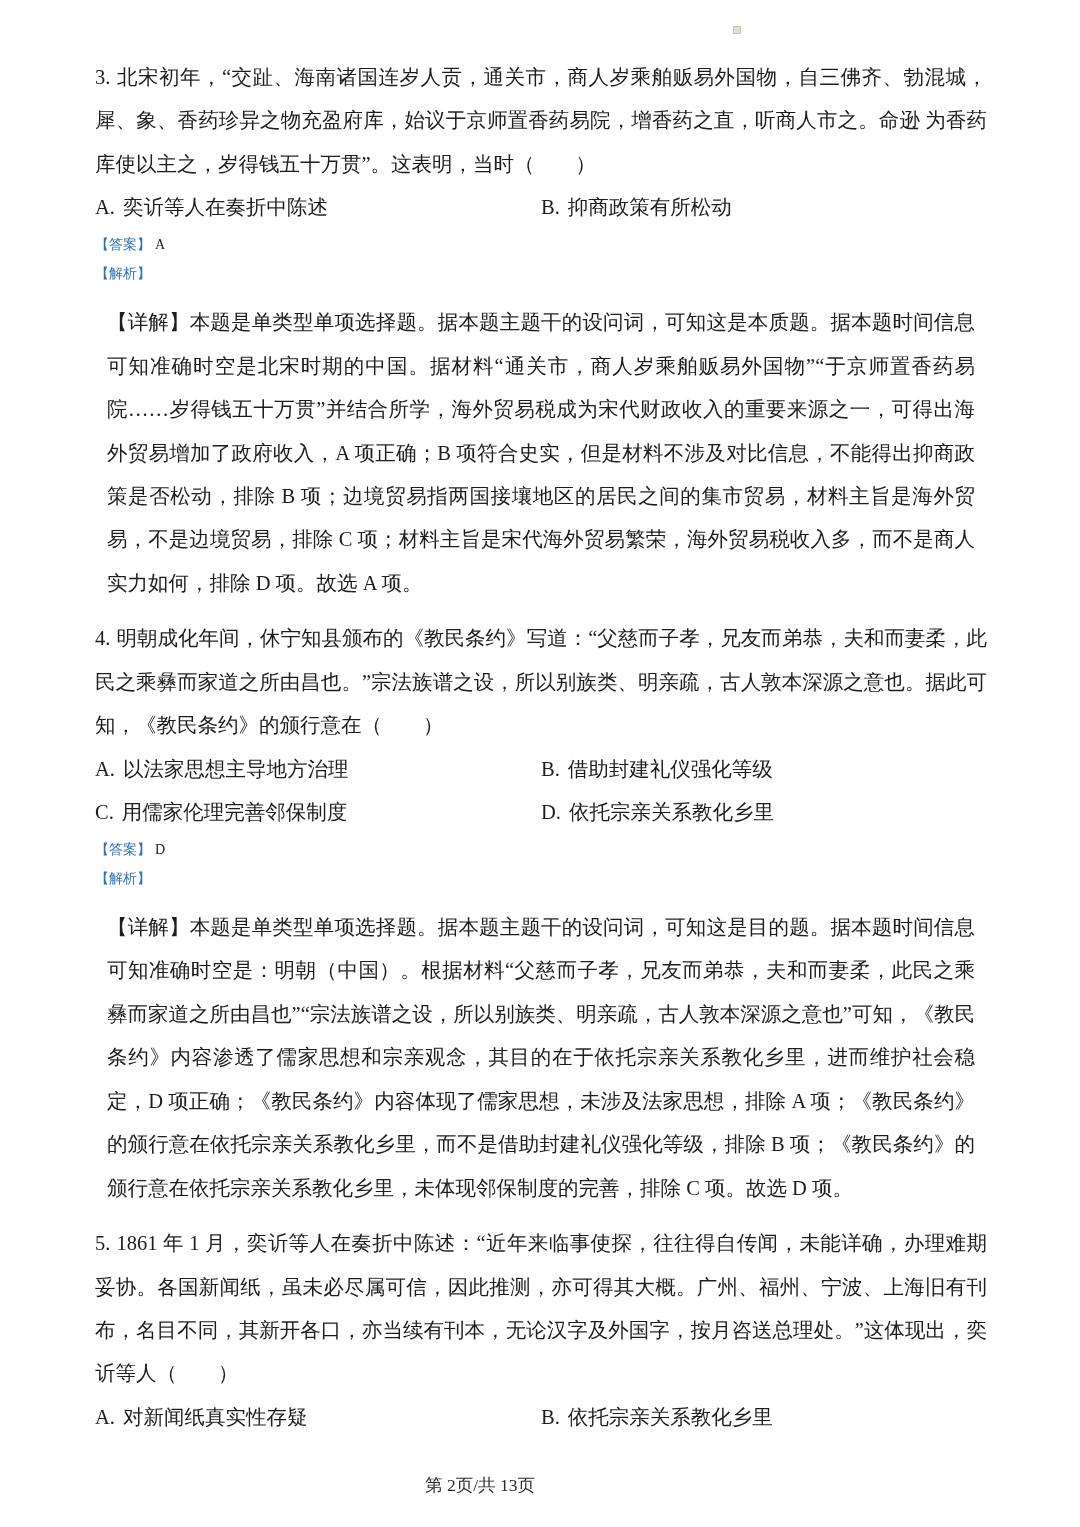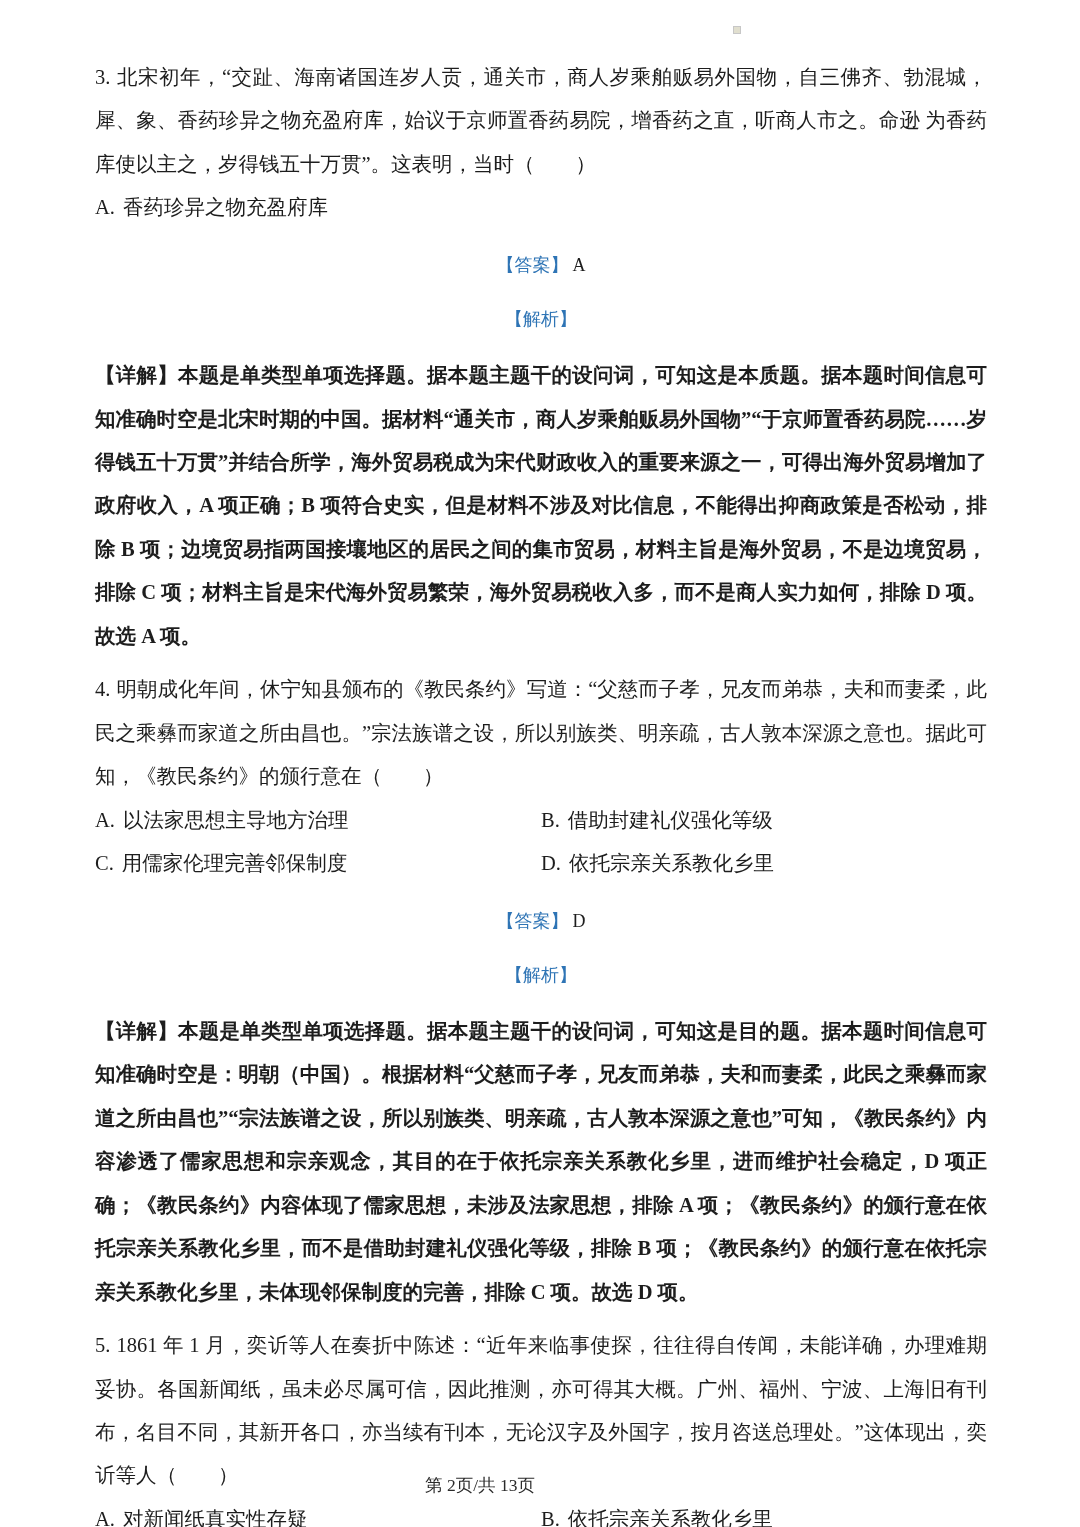--- a/index.html
+++ b/index.html
@@ -48,34 +48,32 @@
   .qnum { margin-right: 6px; }
   .options {
     display: grid;
     grid-template-columns: 1fr 1fr;
     font-size: 20.5px;
     line-height: 2.12;
   }
   .option { white-space: nowrap; }
   .okey { margin-right: 8px; }
   .meta-line {
-    margin: 16px;
-    font-size: 18px;
+    margin: 0;
+    font-size: 14px;
     line-height: 2.12;
-    text-align: center;
   }
   .label-blue { color: #2e74b5; }
   .answer-letter { color: #1d1d1d; margin-left: 4px; }
   .detail {
-    margin: 0;
+    margin: 12px;
     font-size: 20.5px;
     line-height: 2.12;
     text-align: justify;
     text-justify: inter-ideograph;
-    font-weight: bold;
   }
   .footer {
     position: absolute;
     left: 0;
     width: 960px;
     bottom: 30px;
     text-align: center;
     font-size: 17.5px;
     color: #2a2a2a;
   }
@@ -84,21 +82,22 @@
 <body>
 
 <div class="page">
   <span class="speck"></span>
 
   <main class="content">
 
     <section class="question">
       <p class="stem"><span class="qnum">3.</span><span>北宋初年，“交趾、海南诸国连岁人贡，通关市，商人岁乘舶贩易外国物，自三佛齐、勃混城，犀、象、香药珍异之物充盈府库，始议于京师置香药易院，增香药之直，听商人市之。命逊 为香药库使以主之，岁得钱五十万贯”。这表明，当时（　　）</span></p>
       <div class="options">
-        <div class="option"><span class="okey">A.</span><span>香药珍异之物充盈府库</span></div>
+        <div class="option"><span class="okey">A.</span><span>奕䜣等人在奏折中陈述</span></div>
+        <div class="option"><span class="okey">B.</span><span>抑商政策有所松动</span></div>
       </div>
       <p class="meta-line"><span class="label-blue">【答案】</span><span class="answer-letter">A</span></p>
       <p class="meta-line"><span class="label-blue">【解析】</span></p>
       <p class="detail"><span>【详解】</span><span>本题是单类型单项选择题。据本题主题干的设问词，可知这是本质题。据本题时间信息可知准确时空是北宋时期的中国。据材料“通关市，商人岁乘舶贩易外国物”“于京师置香药易院……岁得钱五十万贯”并结合所学，海外贸易税成为宋代财政收入的重要来源之一，可得出海外贸易增加了政府收入，A 项正确；B 项符合史实，但是材料不涉及对比信息，不能得出抑商政策是否松动，排除 B 项；边境贸易指两国接壤地区的居民之间的集市贸易，材料主旨是海外贸易，不是边境贸易，排除 C 项；材料主旨是宋代海外贸易繁荣，海外贸易税收入多，而不是商人实力如何，排除 D 项。故选 A 项。</span></p>
     </section>
 
     <section class="question">
       <p class="stem"><span class="qnum">4.</span><span>明朝成化年间，休宁知县颁布的《教民条约》写道：“父慈而子孝，兄友而弟恭，夫和而妻柔，此民之乘彝而家道之所由昌也。”宗法族谱之设，所以别族类、明亲疏，古人敦本深源之意也。据此可知，《教民条约》的颁行意在（　　）</span></p>
       <div class="options">
         <div class="option"><span class="okey">A.</span><span>以法家思想主导地方治理</span></div>

